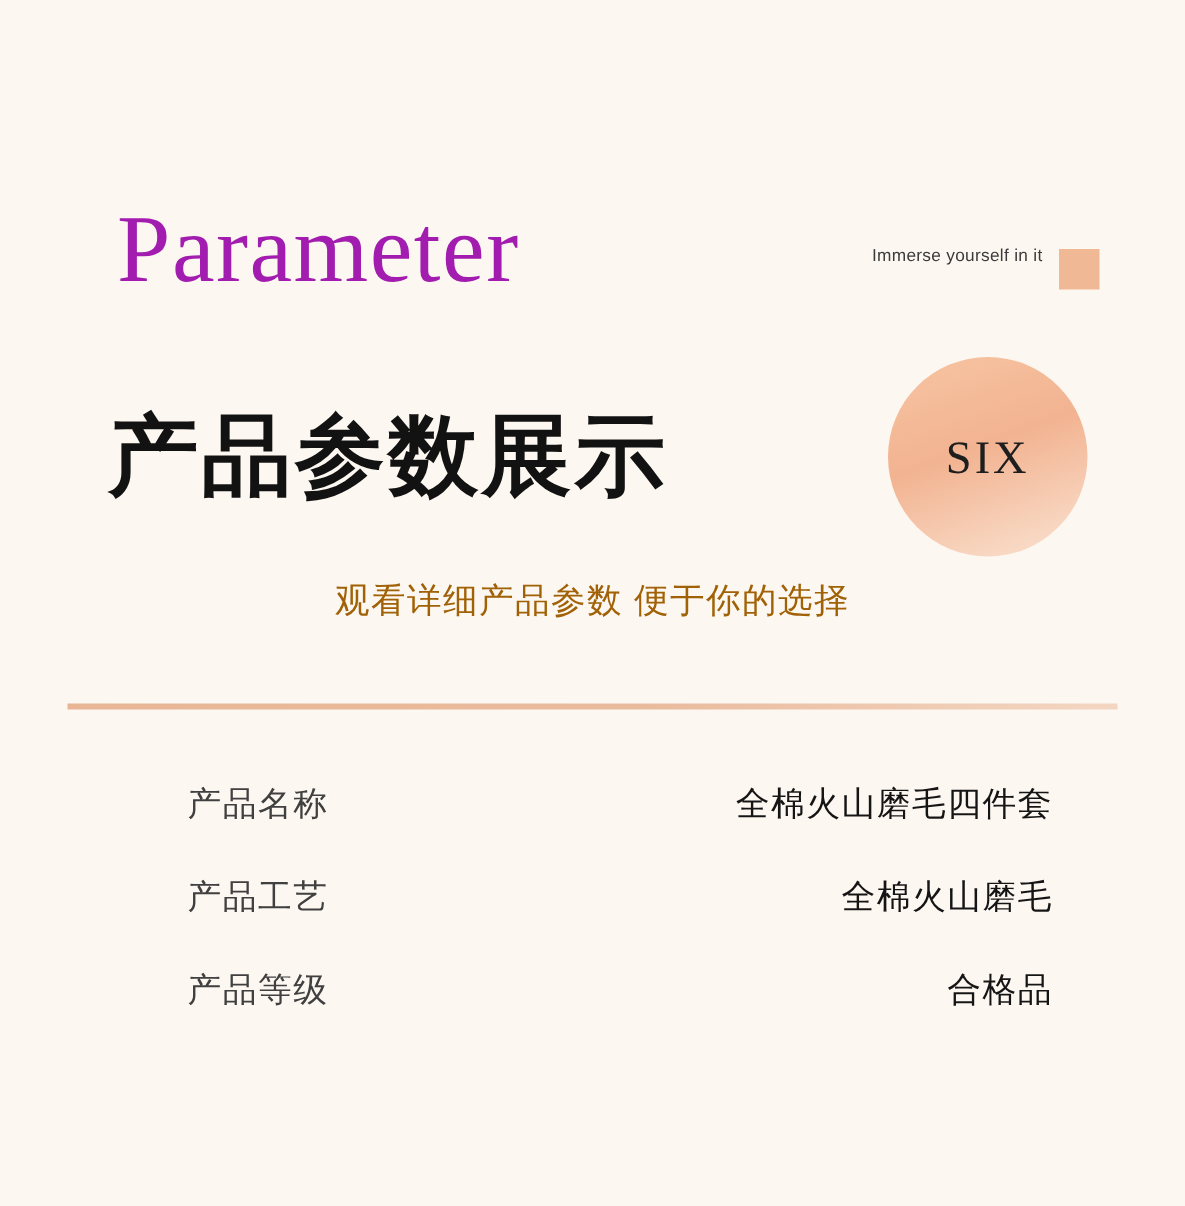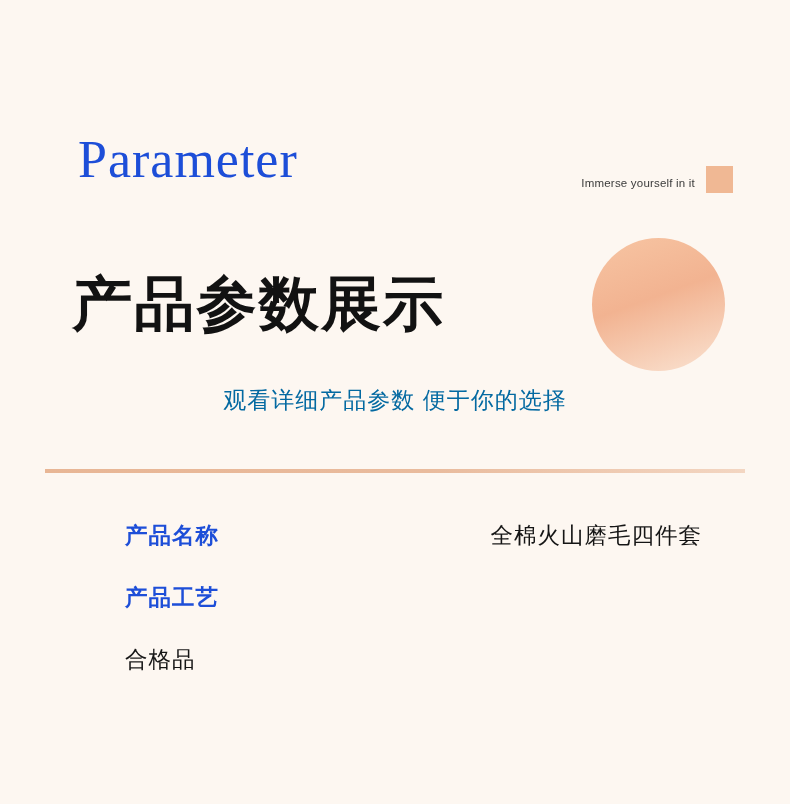--- a/index.html
+++ b/index.html
@@ -26,38 +26,37 @@
   .header {
     position: relative;
     height: 470px;
   }
 
   .title-en {
     position: absolute;
     left: 78px;
     top: 134px;
     font-family: "Liberation Serif", serif;
-    font-size: 52px;
-    letter-spacing: 1px;
-    color: #1d4ed8;
+    font-size: 64px;
+    letter-spacing: 1px;
+    color: #a21caf;
     line-height: 1;
     white-space: nowrap;
   }
 
   .tagline {
     position: absolute;
     left: 505px;
     top: 162px;
     width: 190px;
     text-align: right;
     font-size: 11.5px;
     line-height: 18px;
     color: #3b3b3b;
     letter-spacing: 0.2px;
-    margin-top: 12px;
   }
 
   .square-accent {
     position: absolute;
     left: 706px;
     top: 166px;
     width: 27px;
     height: 27px;
     background: #f0b894;
   }
@@ -101,21 +100,21 @@
     transform-origin: left center;
   }
 
   .subtitle {
     position: absolute;
     left: 0;
     right: 0;
     top: 385px;
     text-align: center;
     font-size: 23px;
-    color: #0369a1;
+    color: #a16207;
     letter-spacing: 1px;
   }
 
   .divider {
     position: absolute;
     left: 45px;
     top: 469px;
     width: 700px;
     height: 4px;
     background: linear-gradient(to right, #e8b695 0%, #e9bb9d 55%, #f3d6c2 100%);
@@ -132,22 +131,22 @@
   .spec-row {
     display: flex;
     align-items: baseline;
     justify-content: space-between;
     padding: 0 88px 0 125px;
     height: 62px;
   }
 
   .spec-label {
     font-size: 22.5px;
-    font-weight: bold;
-    color: #1d4ed8;
+    font-weight: normal;
+    color: #404040;
     letter-spacing: 1px;
     white-space: nowrap;
   }
 
   .spec-value {
     font-size: 22.5px;
     color: #151515;
     letter-spacing: 1px;
     white-space: nowrap;
     text-align: right;
@@ -162,40 +161,43 @@
 
     <div class="title-en">Parameter</div>
 
     <div class="tagline">
       <div>Immerse yourself in it</div>
     </div>
 
     <div class="square-accent"></div>
 
     <div class="circle-accent"></div>
+    <div class="circle-label">SIX</div>
 
     <div class="title-cn">产品参数展示</div>
 
     <div class="subtitle">观看详细产品参数 便于你的选择</div>
 
     <div class="divider"></div>
   </div>
 
   <div class="spec-table">
 
     <div class="spec-row">
       <div class="spec-label">产品名称</div>
       <div class="spec-value">全棉火山磨毛四件套</div>
     </div>
 
     <div class="spec-row">
       <div class="spec-label">产品工艺</div>
-    </div>
-
-    <div class="spec-row">
+      <div class="spec-value">全棉火山磨毛</div>
+    </div>
+
+    <div class="spec-row">
+      <div class="spec-label">产品等级</div>
       <div class="spec-value">合格品</div>
     </div>
 
     <div class="spec-row">
     </div>
 
   </div>
 
 </div>
 

